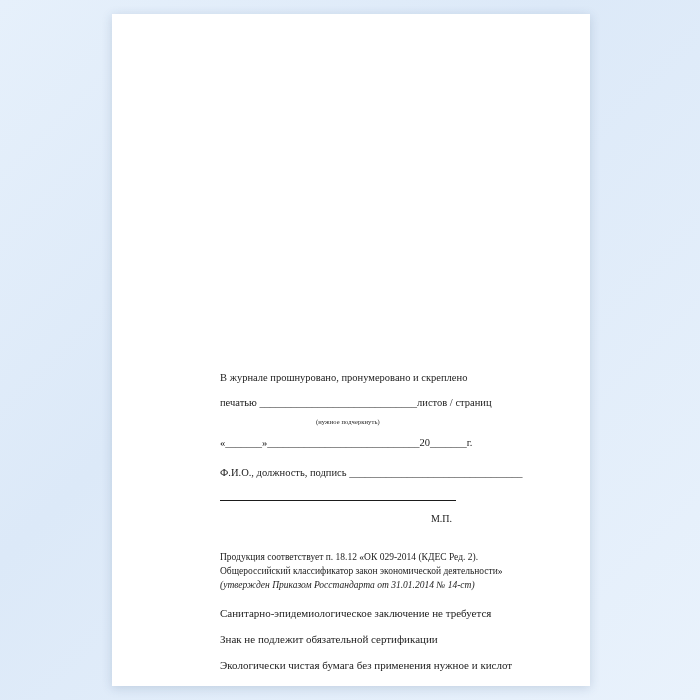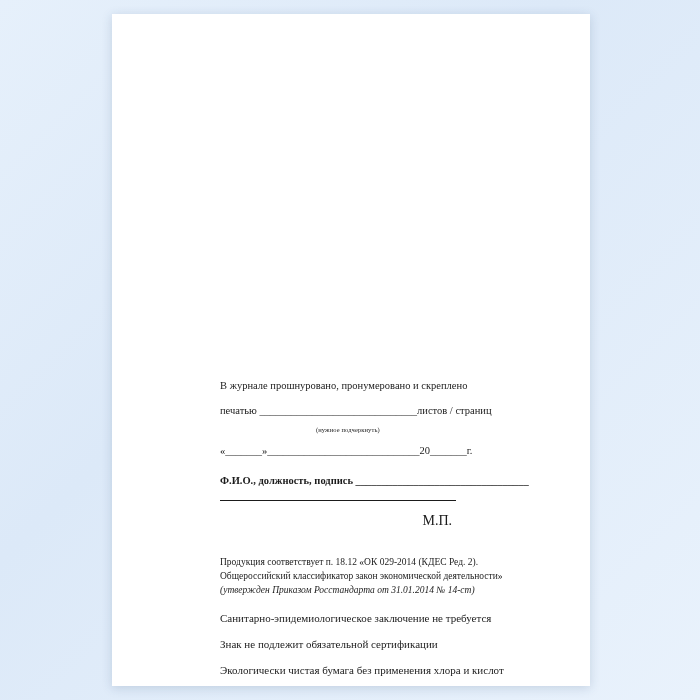--- a/index.html
+++ b/index.html
@@ -23,48 +23,48 @@
     left: 112px;
     top: 14px;
     width: 478px;
     height: 672px;
     background: #ffffff;
     box-shadow: 0 2px 10px rgba(40, 70, 110, 0.18);
   }
   .content {
     position: absolute;
     left: 108px;
-    top: 364px;
+    top: 356px;
     width: 340px;
     color: #1b1b1b;
   }
   .line {
     font-size: 10.5px;
     line-height: 1.45;
     white-space: nowrap;
   }
   .block-1 { margin-bottom: 10px; }
   .block-2 { margin-bottom: 8px; }
   .hint {
     font-size: 6.5px;
     color: #1b1b1b;
     margin-left: 96px;
     margin-bottom: 10px;
     letter-spacing: 0.1px;
   }
   .block-date { margin-bottom: 14px; }
-  .block-fio { margin-bottom: 11px; font-weight: bold; }
+  .block-fio { margin-bottom: 19px; }
   .rule {
     border-bottom: 1px solid #1b1b1b;
     width: 236px;
     height: 1px;
     margin-bottom: 12px;
   }
   .mp {
-    font-size: 14px;
+    font-size: 10px;
     text-align: right;
     width: 232px;
     margin-bottom: 26px;
   }
   .para {
     font-size: 9.5px;
     line-height: 1.5;
   }
   .para-group { margin-bottom: 14px; }
   .italic { font-style: italic; }
@@ -112,17 +112,17 @@
     <div class="mp">М.П.</div>
 
     <div class="para-group">
       <div class="para">Продукция соответствует п. 18.12 «ОК 029-2014 (КДЕС Ред. 2).</div>
       <div class="para">Общероссийский классификатор закон экономической деятельности»</div>
       <div class="para italic">(утвержден Приказом Росстандарта от 31.01.2014 № 14-ст)</div>
     </div>
 
     <div class="single">Санитарно-эпидемиологическое заключение не требуется</div>
     <div class="single">Знак не подлежит обязательной сертификации</div>
-    <div class="single">Экологически чистая бумага без применения хлора и кислот</div>
+    <div class="single">Экологически чистая бумага без применения нужное и кислот</div>
 
 
   </div>
 </div>
 
 </body></html>

